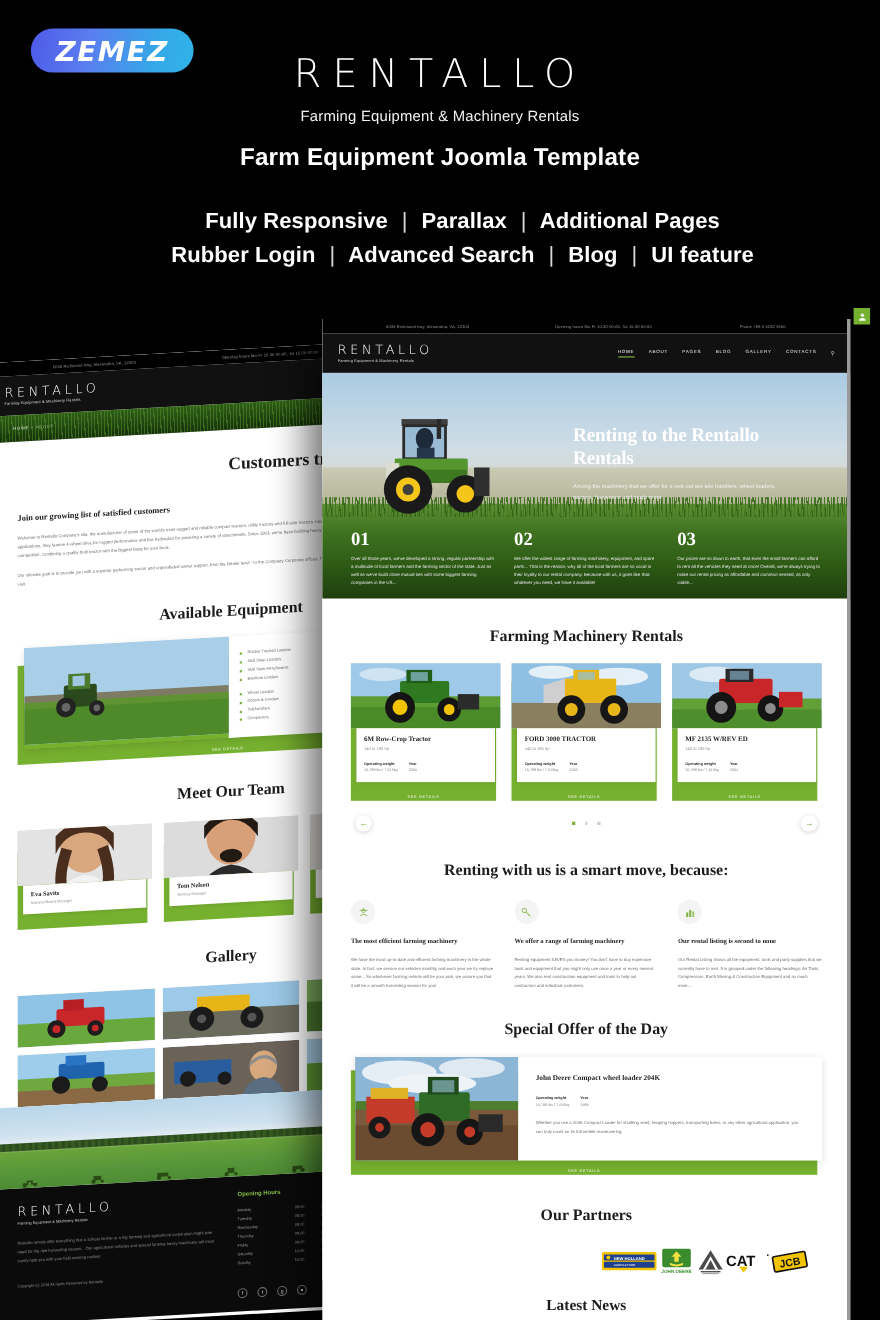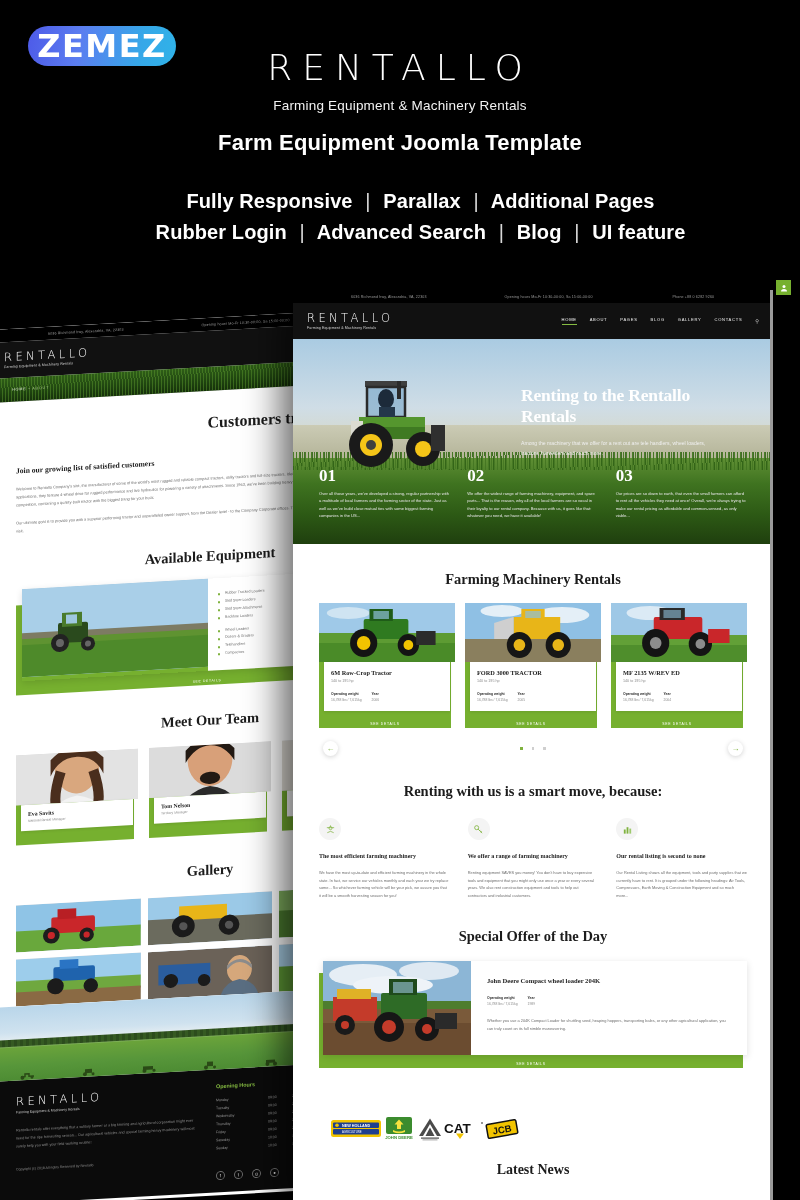--- a/index.html
+++ b/index.html
@@ -13,22 +13,23 @@
   .stage { position: relative; width: 800px; height: 1200px; background: #000; overflow: hidden; }
 
   
   .zemez {
     position: absolute; left: 28px; top: 26px;
     width: 148px; height: 40px; border-radius: 20px;
     background: linear-gradient(100deg, #4d5ae8 0%, #5b7df0 35%, #36a7e8 75%, #2fb3e8 100%);
     display: flex; align-items: center; justify-content: center;
   }
   .zemez-text {
-    color: #fff; font-size: 32px; font-weight: 700; letter-spacing: 1.5px;
+    color: #fff; font-size: 25px; font-weight: 700; letter-spacing: 1.5px;
     font-family: "DejaVu Sans", sans-serif;
+    font-style: italic;
   }
 
   
   .promo { position: absolute; left: 0; top: 0; width: 800px; text-align: center; color: #fff; }
   .brand-logo {
     margin-top: 50px; font-size: 36px; font-weight: 300; letter-spacing: 10px;
     font-family: "DejaVu Sans", sans-serif; color: #fff; line-height: 1;
   }
   .brand-tagline { margin-top: 12px; font-size: 13.5px; font-weight: 400; color: #f2f2f2; letter-spacing: .2px; }
   .promo-title { margin-top: 17px; font-size: 22px; font-weight: 700; color: #fff; letter-spacing: .2px; }
@@ -107,21 +108,21 @@
   }
   .tractor {
     position: absolute; left: 42px; top: 24px; width: 118px; height: 110px;
   }
   .hero-copy { position: absolute; left: 228px; top: 46px; width: 210px; }
   .hero-h1 {
     color: #fff; font-family: "Liberation Serif", serif; font-weight: 700;
     font-size: 17.5px; line-height: 1.2; letter-spacing: -.2px;
   }
   .hero-p { color: #f0f0f0; font-size: 5.1px; line-height: 1.9; margin-top: 12px; width: 188px; }
-  .hero-cols { position: absolute; left: 26px; right: 26px; bottom: 24px; display: flex; gap: 17px; }
+  .hero-cols { position: absolute; left: 26px; right: 26px; bottom: 10px; display: flex; gap: 17px; }
   .hero-col { flex: 1; }
   .hero-col .num { color: #fff; font-family: "Liberation Serif", serif; font-weight: 700; font-size: 17px; line-height: 1; }
   .hero-col .txt { color: #e8e8e8; font-size: 4.1px; line-height: 1.85; margin-top: 6px; }
 
   
   .sec { background: #fff; padding: 16px 26px 4px; }
   .sec-title {
     text-align: center; font-family: "Liberation Serif", serif; font-weight: 700;
     color: #1c1c1c; font-size: 14.5px; line-height: 1.25;
   }
@@ -162,21 +163,21 @@
   .offer { position: relative; margin-top: 15px; padding-bottom: 13px; }
   .offer-bg { position: absolute; left: 0; right: 4px; top: 12px; bottom: 0; background: #76b02f; }
   .offer-row { position: relative; z-index: 2; display: flex; margin-left: 4px; box-shadow: 0 2px 7px rgba(0,0,0,.13); }
   .offer-img { width: 148px; height: 94px; background:#8aa0b8; overflow:hidden; position:relative; }
   .offer-txt { flex: 1; background: #fff; padding: 15px 16px; }
   .offer-h { font-family: "Liberation Serif", serif; font-weight: 700; font-size: 6.6px; color: #1d1d1d; line-height: 1.5; }
   .offer-p { font-size: 3.9px; line-height: 1.95; color: #6d6d6d; margin-top: 11px; }
   .offer-cta { position: absolute; left: 0; right: 4px; bottom: 2px; text-align: center; color: #fff; font-size: 3.4px; letter-spacing: .7px; z-index: 3; }
 
   
-  .partners { display: flex; align-items: center; justify-content: flex-start; margin-top: 20px; padding: 0 12px; }
+  .partners { display: flex; align-items: center; justify-content: flex-end; margin-top: 20px; padding: 0 12px; }
   .plogo { height: 26px; display: flex; align-items: center; justify-content: center; }
 
   
   .crumbbar {
     height: 24px; position: relative; overflow: hidden;
     background: linear-gradient(to bottom,#2f5f18,#1f4410 60%,#15300a 100%);
     display: flex; align-items: center; padding: 0 22px;
   }
   .crumbbar:before{
     content:""; position:absolute; inset:0;
@@ -839,20 +840,21 @@
                 </div>
               </div>
               <div class="offer-p">Whether you use a 204K Compact Loader for shuttling seed, heaping hoppers, transporting bales, or any other agricultural application, you can truly count on its full nimble maneuvering.</div>
             </div>
           </div>
           <div class="offer-cta">SEE DETAILS</div>
         </div>
       </div>
 
       <div class="sec" style="padding-top:24px">
+        <div class="sec-title">Our Partners</div>
         <div class="partners">
           <div class="plogo">
             <svg width="50" height="17" viewBox="0 0 100 34">
               <rect width="100" height="34" rx="5" fill="#f2c400"></rect>
               <rect x="4" y="5" width="92" height="11" rx="2" fill="#1f3f8f"></rect>
               <circle cx="12" cy="10.5" r="3.6" fill="#f2c400"></circle>
               <text x="22" y="14" font-family="Liberation Sans" font-size="7.5" font-weight="bold" fill="#fff">NEW HOLLAND</text>
               <rect x="4" y="18" width="92" height="11" rx="2" fill="#1f3f8f"></rect>
               <text x="22" y="26.5" font-family="Liberation Sans" font-size="5.5" fill="#fff">AGRICULTURE</text>
             </svg>

